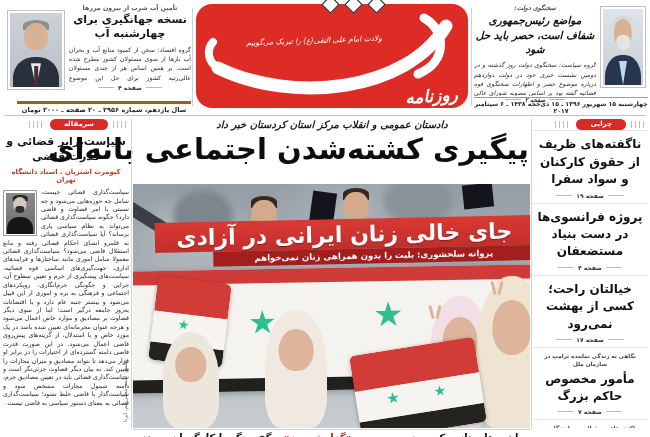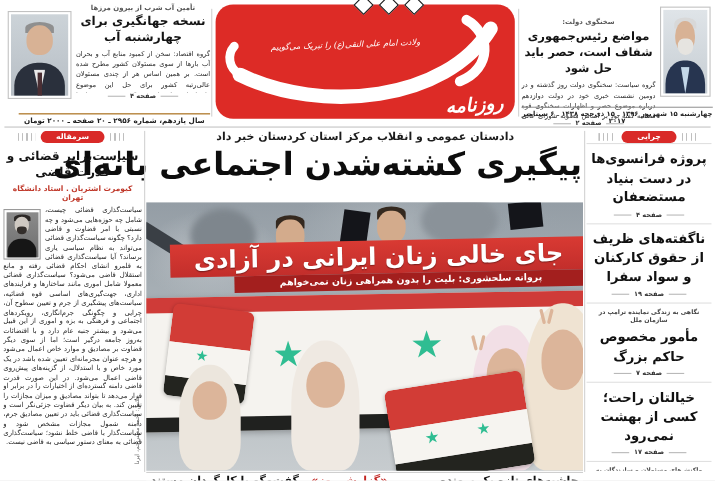--- a/index.html
+++ b/index.html
@@ -4,21 +4,21 @@
 <style>
   * { margin:0; padding:0; box-sizing:border-box; }
   html,body { background:#e9e9e9; }
   body { font-family:"DejaVu Sans", sans-serif; }
   .page { position:relative; width:650px; height:437px; background:#ffffff; margin:0 auto;
           overflow:hidden; direction:rtl; }
 
   
   .vline { position:absolute; width:1px; background:#d2d2d2; }
   .hline { position:absolute; height:1px; background:#c4c4c4; }
-  .pill-row { display:flex; align-items:center; justify-content:center; gap:5px; }
+  .pill-row { display:flex; align-items:center; gap:5px; }
   .pill { background:#d92a28; color:#fff; font-size:7px; font-weight:bold;
           padding:1px 14px 2px; border-radius:8px; line-height:1.2; }
   .ticks { width:16px; height:7px;
            background:repeating-linear-gradient(90deg,#bfbfbf 0 1px,transparent 1px 4px); }
   .pageref { display:flex; align-items:center; justify-content:center; gap:4px;
              font-size:6px; color:#333; font-weight:bold; }
   .pageref .dash { width:16px; height:1px; background:#b9b9b9; }
 
   
   .tl { position:absolute; left:3px; top:4px; width:188px; height:110px; }
@@ -36,21 +36,21 @@
            width:20%; height:32%; background:#e9e9e9;
            clip-path:polygon(0 0,100% 0,50% 100%); }
   .tie { position:absolute; bottom:0; left:50%; transform:translateX(-50%);
          width:7%; height:28%; background:#4a2e33; }
   .tl .txt { position:absolute; left:66px; right:0; top:0; text-align:center; }
   .kicker-s { font-size:6.3px; font-weight:bold; color:#555; }
   .tl .hl { font-size:11px; font-weight:bold; color:#141414; line-height:1.3; margin-top:2px; }
   .smallbody { font-size:6.1px; color:#2a2a2a; line-height:1.55; text-align:justify;
                margin-top:3px; overflow:hidden; }
   .tl .smallbody { height:39px; }
-  .issue { position:absolute; left:14px; right:0; bottom:0; border-top:1px solid #a16207;
+  .issue { position:absolute; left:14px; right:0; bottom:0; border-top:3px solid #a16207;
            padding-top:2px; font-size:6.6px; font-weight:bold; color:#222; text-align:center; }
 
   
   .mast { position:absolute; left:196px; top:4px; width:272px; height:104px;
           background:#dd2b26; border-radius:16px; }
   .diamond { position:absolute; width:13px; height:13px; background:#fff;
              border:1.5px solid #1a1a1a; transform:rotate(45deg); top:-6px; }
   .mast svg { position:absolute; inset:0; width:100%; height:100%; }
   .congrats { position:absolute; top:32px; left:28px; right:64px; text-align:center;
               color:#fff; font-size:7.5px; font-style:italic; transform:rotate(-2deg); }
@@ -59,29 +59,29 @@
 
   
   .tr { position:absolute; left:474px; top:4px; width:174px; height:110px; }
   .p-n { left:126px; top:2px; width:46px; height:82px; position:absolute; }
   .p-n .ph { background:linear-gradient(180deg,#dfe4e8,#c6cdd3); }
   .p-n .hair { background:#d8d8d8; }
   .p-n .beard { position:absolute; left:50%; transform:translateX(-50%); top:34%;
                 width:34%; height:20%; background:#e6e4e0; border-radius:40% 40% 50% 50%; }
   .p-n .suit { background:#273550; }
   .p-n .shirt { background:#c3d7e8; }
-  .tr .txt { position:absolute; right:52px; left:0; top:13px; text-align:center; }
+  .tr .txt { position:absolute; right:52px; left:0; top:0; text-align:center;font-style:italic; }
   .tr .hl { font-size:10.5px; font-weight:bold; color:#141414; line-height:1.4; margin-top:2px; }
   .tr .smallbody { height:36px; }
   .dateline { position:absolute; left:0; right:0; bottom:0; border-top:1px solid #9a9a9a;
               padding-top:2px; font-size:6.2px; font-weight:bold; color:#222; text-align:center; }
 
   
   .lead { position:absolute; left:135px; top:119px; width:394px; text-align:center; }
-  .lead .kick { font-size:10px; font-weight:bold; color:#1c1c1c; }
+  .lead .kick { font-size:10px; font-weight:bold; color:#1c1c1c;font-style:italic; }
   .lead .big { font-size:29px; font-weight:bold; color:#0d0d0d; line-height:1.15;
                margin-top:3px; white-space:nowrap; }
 
   
   .photo { position:absolute; left:133px; top:184px; width:397px; height:244px;
            overflow:hidden; background:
            radial-gradient(90px 60px at 15% 20%, #b9bfc4 0%, transparent 70%),
            radial-gradient(120px 70px at 55% 10%, #aab2b8 0%, transparent 70%),
            radial-gradient(100px 80px at 85% 25%, #9aa3ab 0%, transparent 70%),
            linear-gradient(180deg,#949da5 0%, #adb5ba 45%, #c7cccf 100%); }
@@ -333,52 +333,52 @@
   </div>
 
   <div class="news">
     <div class="pill-row">
       <span class="ticks"></span>
       <span class="pill">چرایی</span>
       <span class="ticks"></span>
     </div>
 
     <div class="news-item">
+      <div class="nt">ناگفته‌های ظریف از حقوق کارکنان و سواد سفرا</div>
+      <div class="pageref">
+        <span class="dash"></span>
+          <span>صفحه ۱۹</span>
+          <span class="dash"></span>
+      </div>
+    </div>
+
+    <div class="news-item">
       <div class="nt">پروژه فرانسوی‌ها در دست بنیاد مستضعفان</div>
       <div class="pageref">
         <span class="dash"></span>
           <span>صفحه ۴</span>
           <span class="dash"></span>
       </div>
     </div>
 
     <div class="news-item">
-      <div class="nt">ناگفته‌های ظریف از حقوق کارکنان و سواد سفرا</div>
-      <div class="pageref">
-        <span class="dash"></span>
-          <span>صفحه ۱۹</span>
+      <div class="nt">خیالتان راحت؛ کسی از بهشت نمی‌رود</div>
+      <div class="pageref">
+        <span class="dash"></span>
+          <span>صفحه ۱۷</span>
           <span class="dash"></span>
       </div>
     </div>
 
     <div class="news-item">
       <div class="nk">نگاهی به زندگی نماینده ترامپ در سازمان ملل</div>
       <div class="nt">مأمور مخصوص حاکم بزرگ</div>
       <div class="pageref">
         <span class="dash"></span>
           <span>صفحه ۷</span>
-          <span class="dash"></span>
-      </div>
-    </div>
-
-    <div class="news-item">
-      <div class="nt">خیالتان راحت؛ کسی از بهشت نمی‌رود</div>
-      <div class="pageref">
-        <span class="dash"></span>
-          <span>صفحه ۱۷</span>
           <span class="dash"></span>
       </div>
     </div>
 
     <div class="news-item">
       <div class="nk">واکنش‌های مسئولان و سازندگان به فیلم اختتامیه داوری خانه سینما</div>
 
     </div>
   </div>
 

